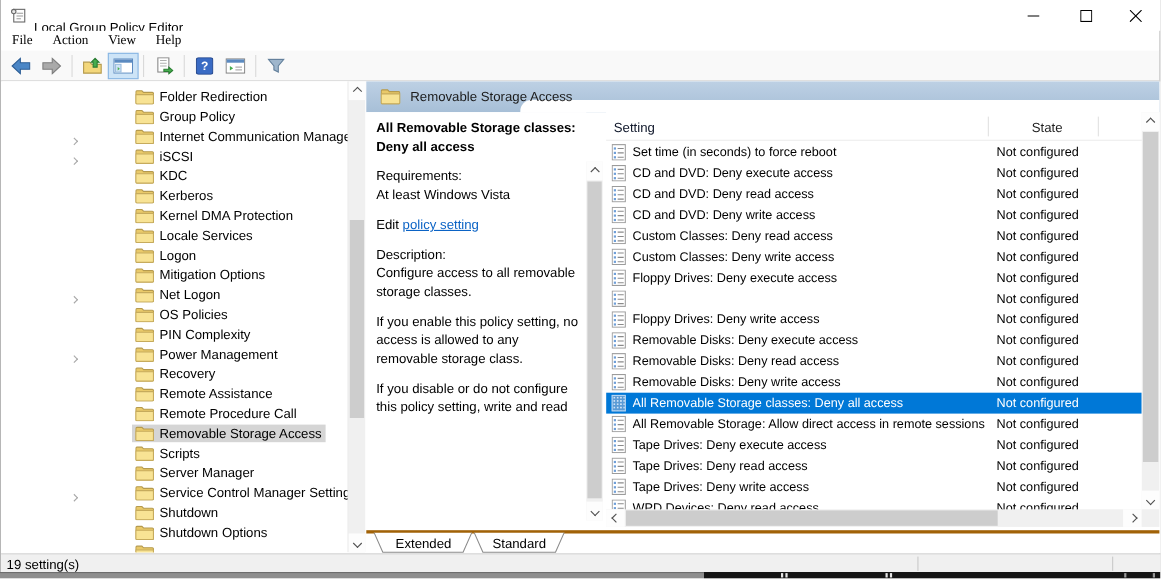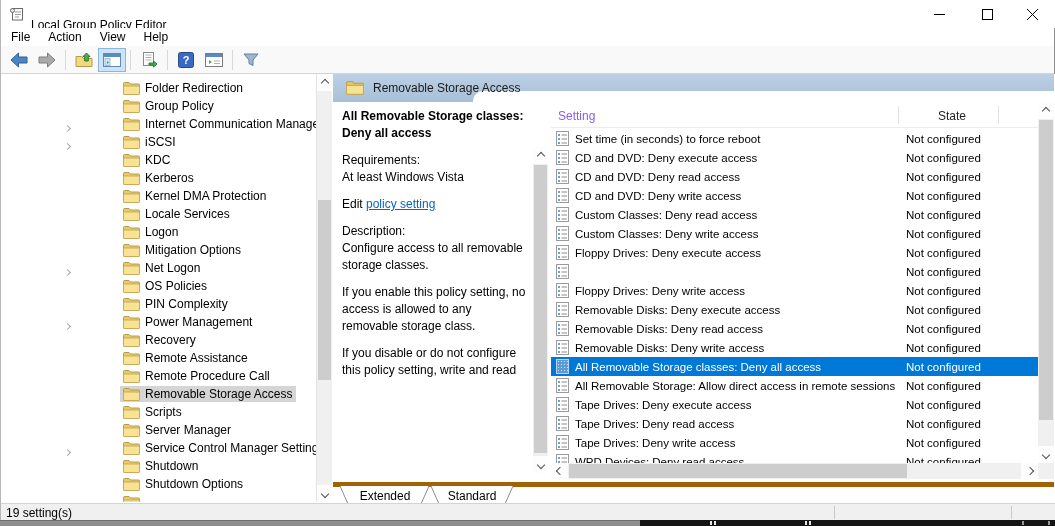--- a/index.html
+++ b/index.html
@@ -10,21 +10,21 @@
             border-left:1px solid #b6b6b6; border-right:1px solid #8f8f8f; }
 
   
   .titlebar { position:absolute; left:0; top:0; width:100%; height:28px; background:#fff; }
   .app-icon { position:absolute; left:8px; top:6px; width:16px; height:16px; }
   .title-text { position:absolute; left:30px; top:18px; font-size:12px; }
   .win-btn { position:absolute; top:0; width:46px; height:28px; display:flex; align-items:center; justify-content:center; background:#fff; }
   .btn-min { left:915px; } .btn-max { left:963px; } .btn-close { left:1008px; }
 
   
-  .menubar { position:absolute; left:0; top:28px; width:100%; height:18px; display:flex; align-items:center; padding-left:1px; background:#fff; }
+  .menubar { position:absolute; left:0; top:28px; width:100%; height:18px; display:flex; align-items:center; padding-left:1px; background:#fff;font-family:Liberation Serif, serif; }
   .menu-item { padding:1px 9px 2px 9px; }
 
   
   .toolbar { position:absolute; left:0; top:46px; width:100%; height:28px; background:#f9f9f9;
              border-bottom:1px solid #d4d4d4; display:flex; align-items:center; padding-left:4px; }
   .tb-btn { width:28px; height:24px; display:flex; align-items:center; justify-content:center; }
   .tb-btn.pressed { background:#cde4f7; border:1px solid #8ab6e3; }
   .tb-sep { width:1px; height:20px; background:#d9d9d9; margin:0 4px; }
 
   
@@ -68,39 +68,39 @@
   .desc-pane { position:absolute; left:332px; top:28px; width:200px; height:380px; overflow:hidden;
                padding:6px 4px 0 9px; background:#fff; line-height:17px; }
   .desc-title { font-weight:bold; line-height:17px; margin-bottom:0; }
   .desc-pane p { margin-top:10px; }
   .desc-link { color:#0b63c5; text-decoration:underline; }
   .desc-scroll { left:532px; top:73px; width:15px; height:326px; }
 
   
   .list-pane { position:absolute; left:550px; top:28px; width:487px; height:435px; background:#fff; }
   .list-header { position:absolute; left:0; top:0; width:100%; height:26px; background:#fff; border-bottom:1px solid #ededed; }
-  .col-setting { position:absolute; left:7px; top:7px; color:#8b5cf6; }
+  .col-setting { position:absolute; left:7px; top:7px; color:#0f172a; }
   .col-state { position:absolute; left:355px; width:92px; top:7px; text-align:center; color:#1f1f1f; }
   .hdr-sep { position:absolute; top:4px; width:1px; height:18px; background:#e2e2e2; }
   .list-rows { position:absolute; left:0; top:27px; width:100%; height:335px; overflow:hidden; }
   .list-row { position:relative; height:19px; display:flex; align-items:center; font-size:11.5px; }
   .row-icon { margin:0 6px 0 5px; flex:0 0 auto; width:13px; height:15px; }
   .cell-setting { white-space:nowrap; overflow:hidden; width:330px; }
   .cell-state { position:absolute; left:355px; white-space:nowrap; }
   .list-row.selected { background:#0078d7; color:#fff; }
   .sel-icon { width:13px; height:15px; margin:0 6px 0 5px; flex:0 0 auto; border:1px solid #b5d5f2;
               background-color:#5b9bd5;
               background-image:radial-gradient(#cfe3f7 32%, rgba(0,0,0,0) 34%);
               background-size:3px 3px; }
   .list-vscroll { left:1037px; top:28px; width:16px; height:361px; }
   .list-hscroll { position:absolute; left:550px; top:389px; width:487px; height:16px; background:#f0f0f0; }
   .sb-corner { position:absolute; left:1037px; top:389px; width:16px; height:16px; background:#f0f0f0; }
 
   
-  .tabs-row { position:absolute; left:332px; top:408px; width:721px; height:20px; background:#fff; border-top:5px solid #a16207; }
+  .tabs-row { position:absolute; left:332px; top:408px; width:721px; height:20px; background:#fff; border-top:3px solid #a16207; }
   .tabs-svg { position:absolute; left:6px; top:-1px; }
   .tabs-svg text { font-family:"Liberation Sans",sans-serif; font-size:12px; fill:#000; }
 
   
   .statusbar { position:absolute; left:0; top:503px; width:1055px; height:17px; background:#f0f0f0; border-top:1px solid #d4d4d4; }
   .status-text { position:absolute; left:5px; top:2px; }
   .status-sep { position:absolute; top:2px; width:1px; height:13px; background:#c9c9c9; }
 
   
   .strip { position:absolute; left:0; top:520px; width:1055px; height:6px; }

